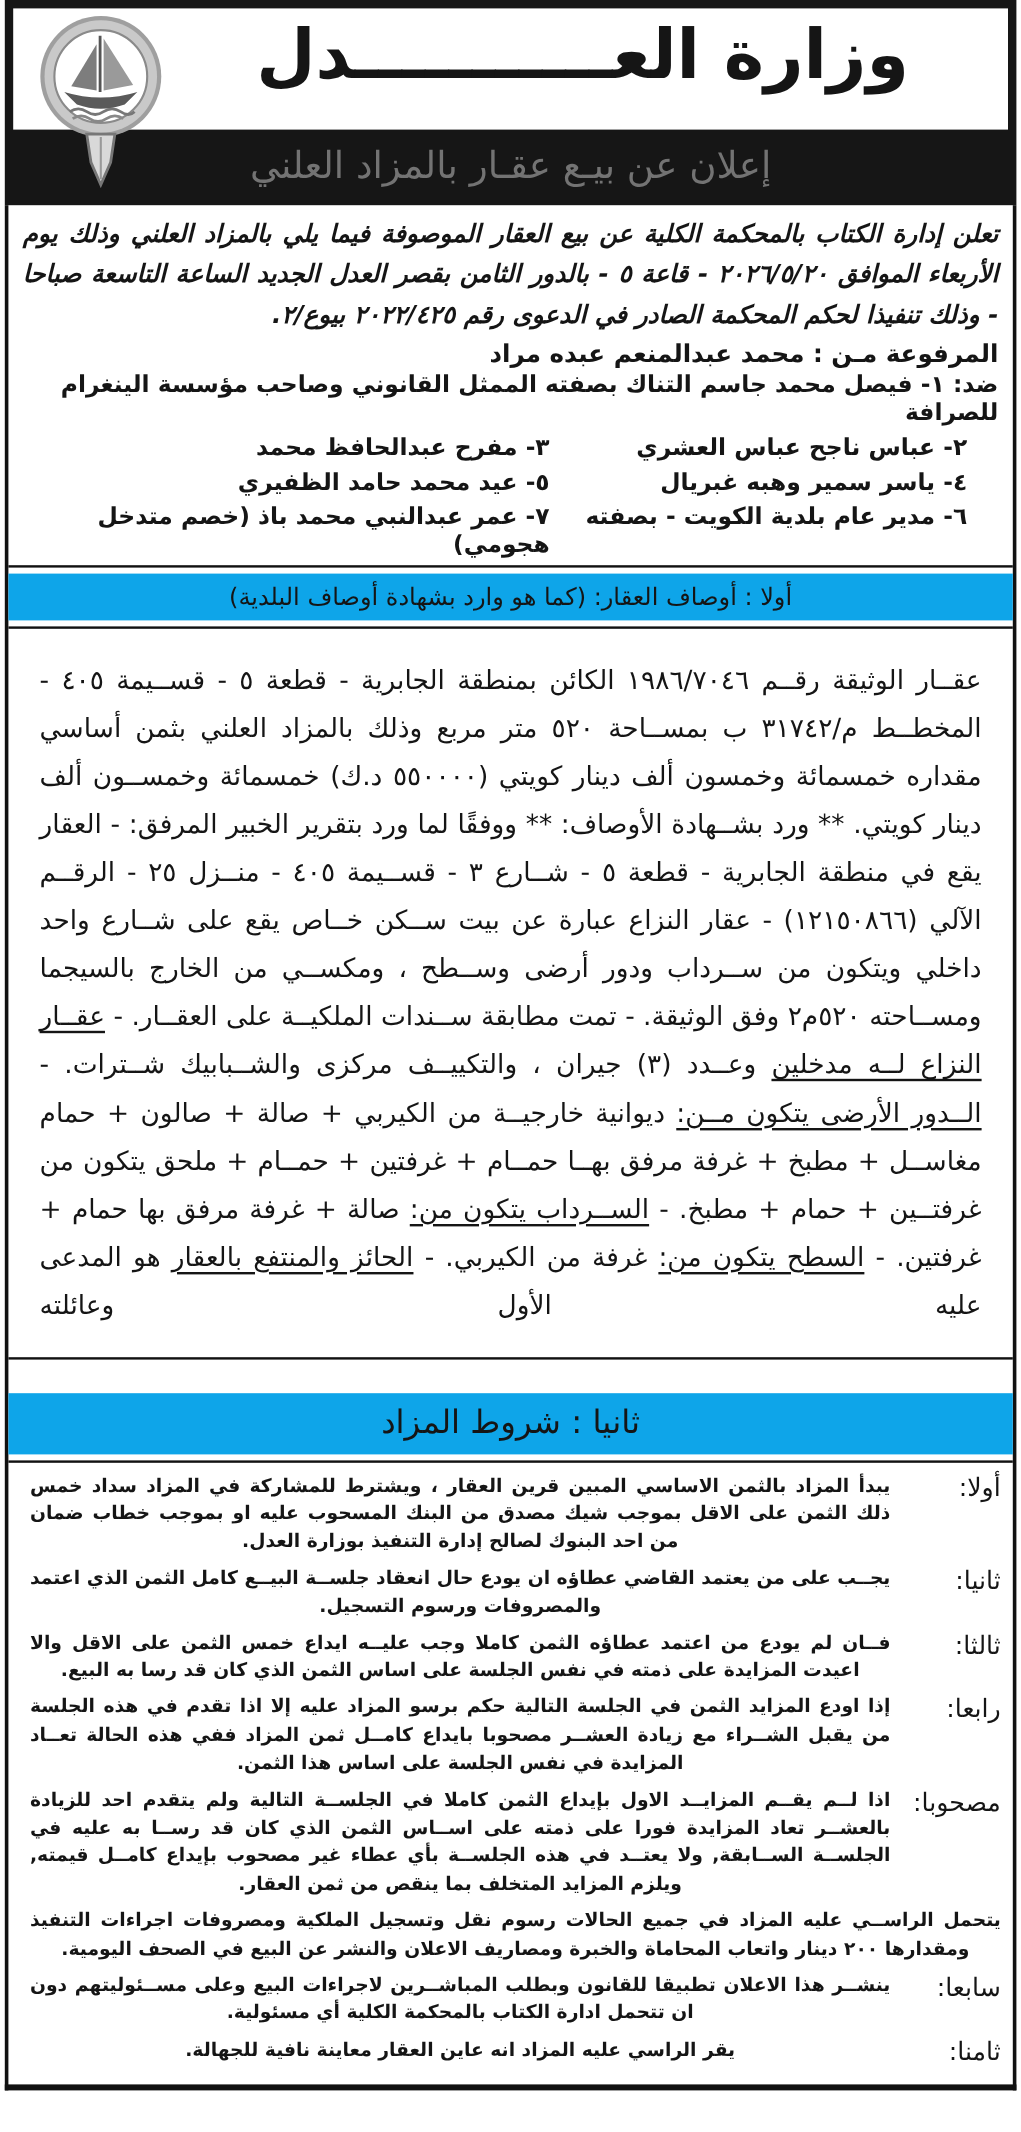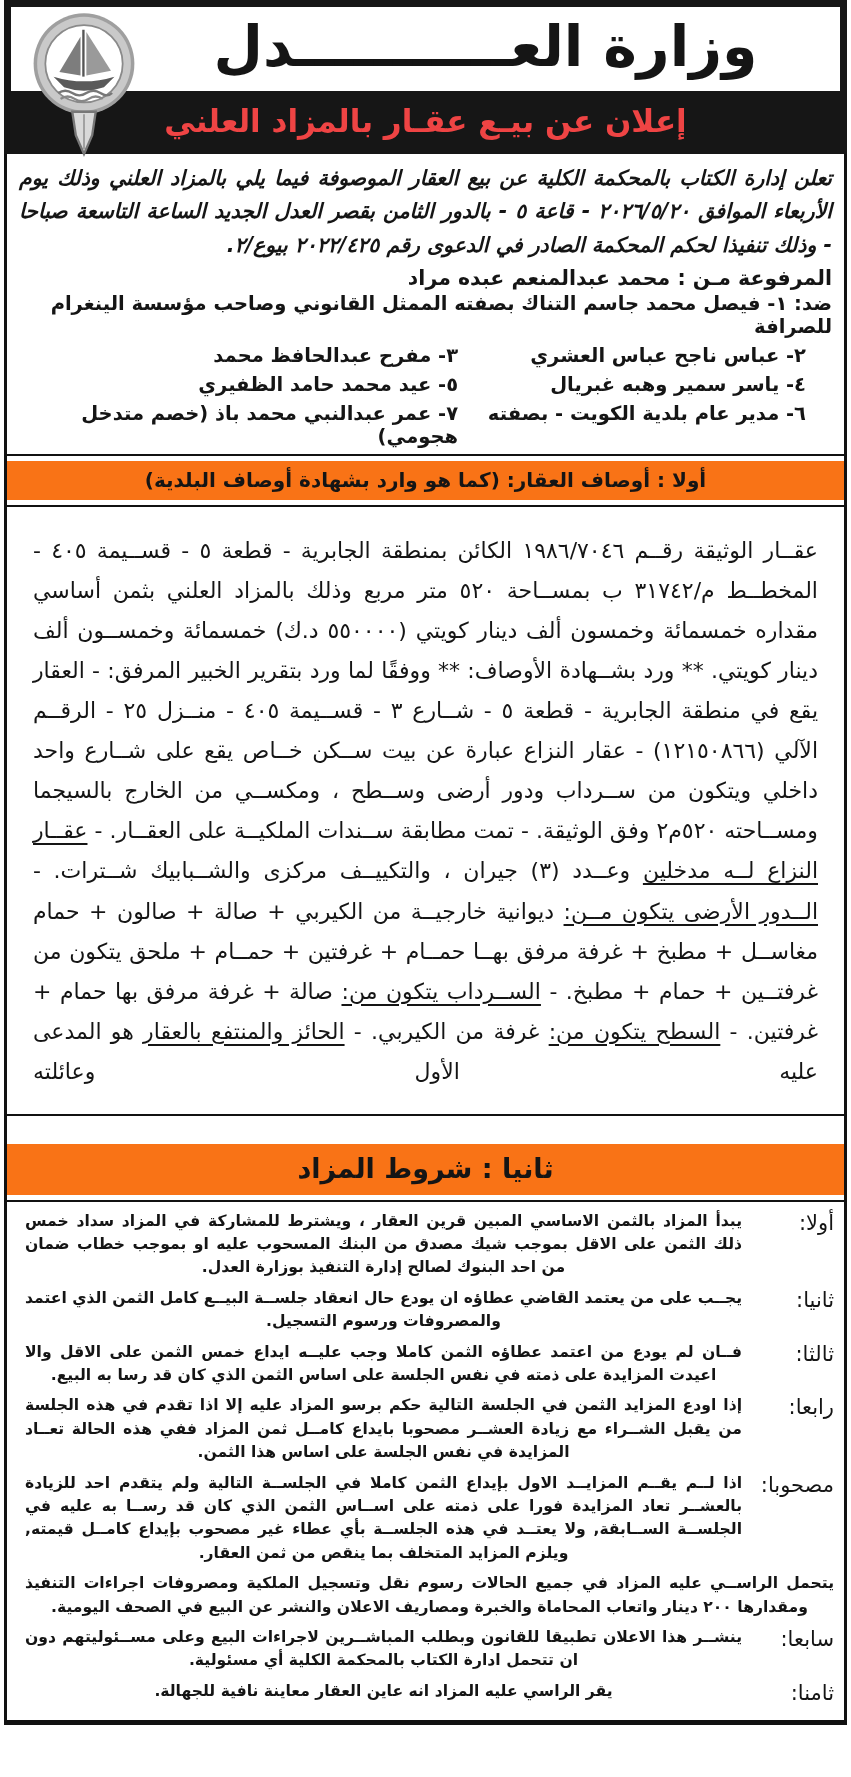--- a/index.html
+++ b/index.html
@@ -6,48 +6,48 @@
   body{
     width:851px;height:1777px;overflow:hidden;
     font-family:"DejaVu Sans",sans-serif;
     color:#151515;
     -webkit-font-smoothing:antialiased;
   }
   .page{width:843px;margin:0 4px;direction:rtl;}
 
   
   .header{background:#161616;padding:7px 7px 6px 7px;}
-  .header-top{position:relative;background:#fff;height:84px;}
+  .header-top{position:relative;background:#fff;height:101px;}
   .ministry-title{
     font-size:57px;font-weight:bold;line-height:78px;
     text-align:center;padding-left:120px;letter-spacing:-1px;
     white-space:nowrap;overflow:hidden;
   }
   .emblem{position:absolute;top:4px;left:14px;width:118px;height:150px;z-index:2;}
   .header-banner{
-    color:#ef4444;font-size:31px;font-weight:bold;text-align:center;
+    color:#737373;font-size:31px;font-weight:normal;text-align:center;
     padding:12px 0 9px 0;
   }
 
   
   .frame{border-left:3px solid #111;border-right:3px solid #111;border-bottom:5px solid #111;}
   .rule{height:0;border-top:2.5px solid #111;}
 
   
   .intro{padding:8px 12px 6px 12px;font-weight:bold;}
   .intro-par{margin:0;font-size:20.5px;line-height:1.63;text-align:justify;text-align-last:right;font-style:italic;}
   .plaintiff{margin:4px 0 0 0;font-size:20.5px;}
   .def-intro{margin:2px 0 0 0;font-size:19.5px;}
   .def-row{display:flex;font-size:19.5px;margin-top:6px;}
   .def-cell-r{width:46%;padding-right:26px;box-sizing:border-box;}
   .def-cell-l{flex:1;}
 
   
   .sec-bar{
-    background:#f97316;text-align:center;font-weight:bold;
+    background:#0ea5e9;text-align:center;font-weight:normal;
     margin:5px 0;padding:7px 0 8px 0;font-size:20px;
   }
   .sec-bar.big{font-size:27px;padding:9px 0 11px 0;margin-top:28px;}
 
   
   .description{padding:10px 12px 8px 12px;}
   .desc-par{
     margin:14px;font-weight:normal;font-size:22px;line-height:1.82;
     text-align:justify;text-align-last:justify;
   }

